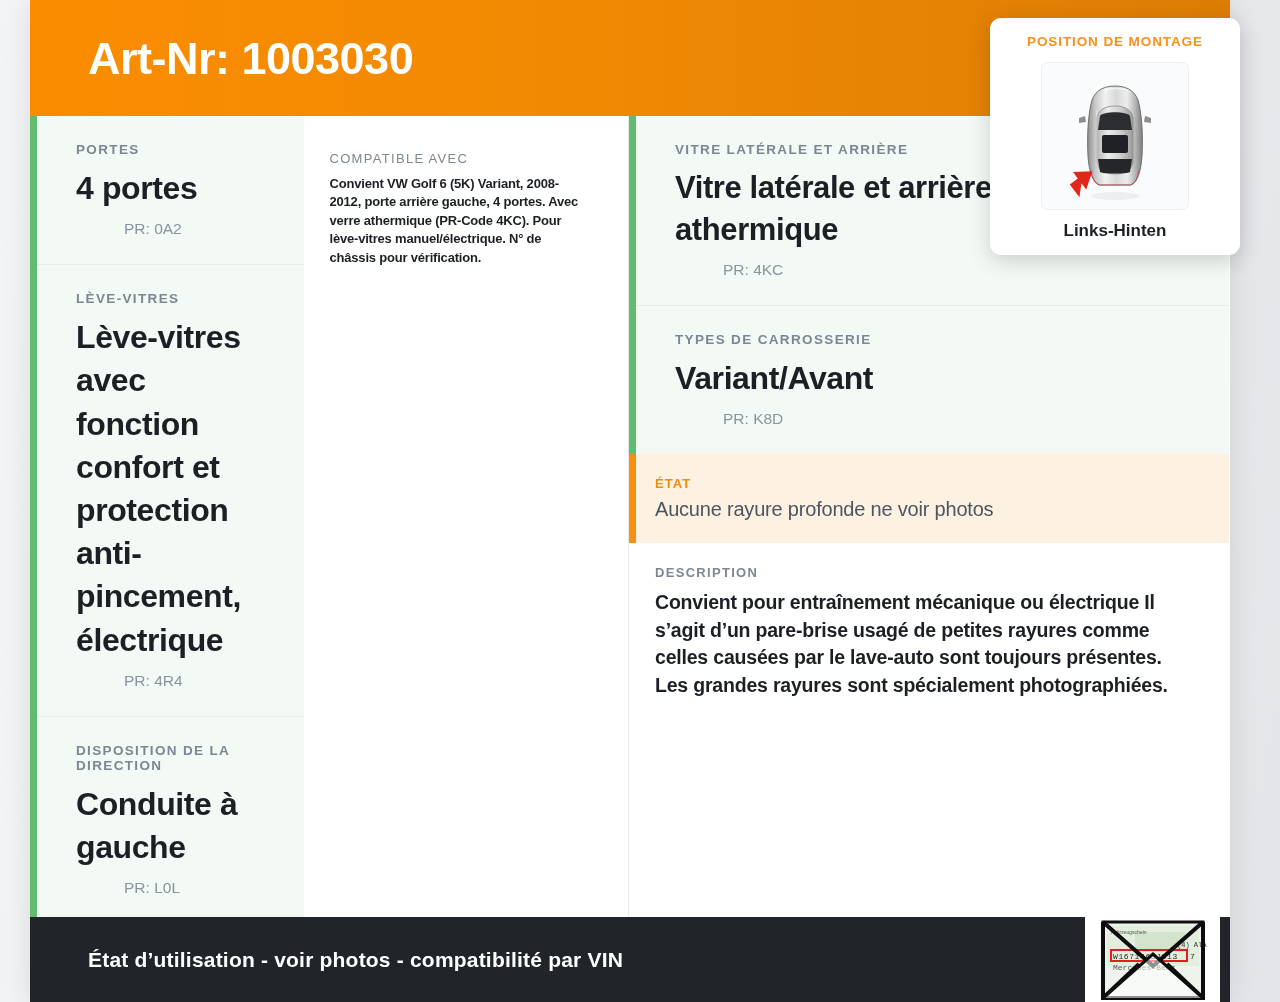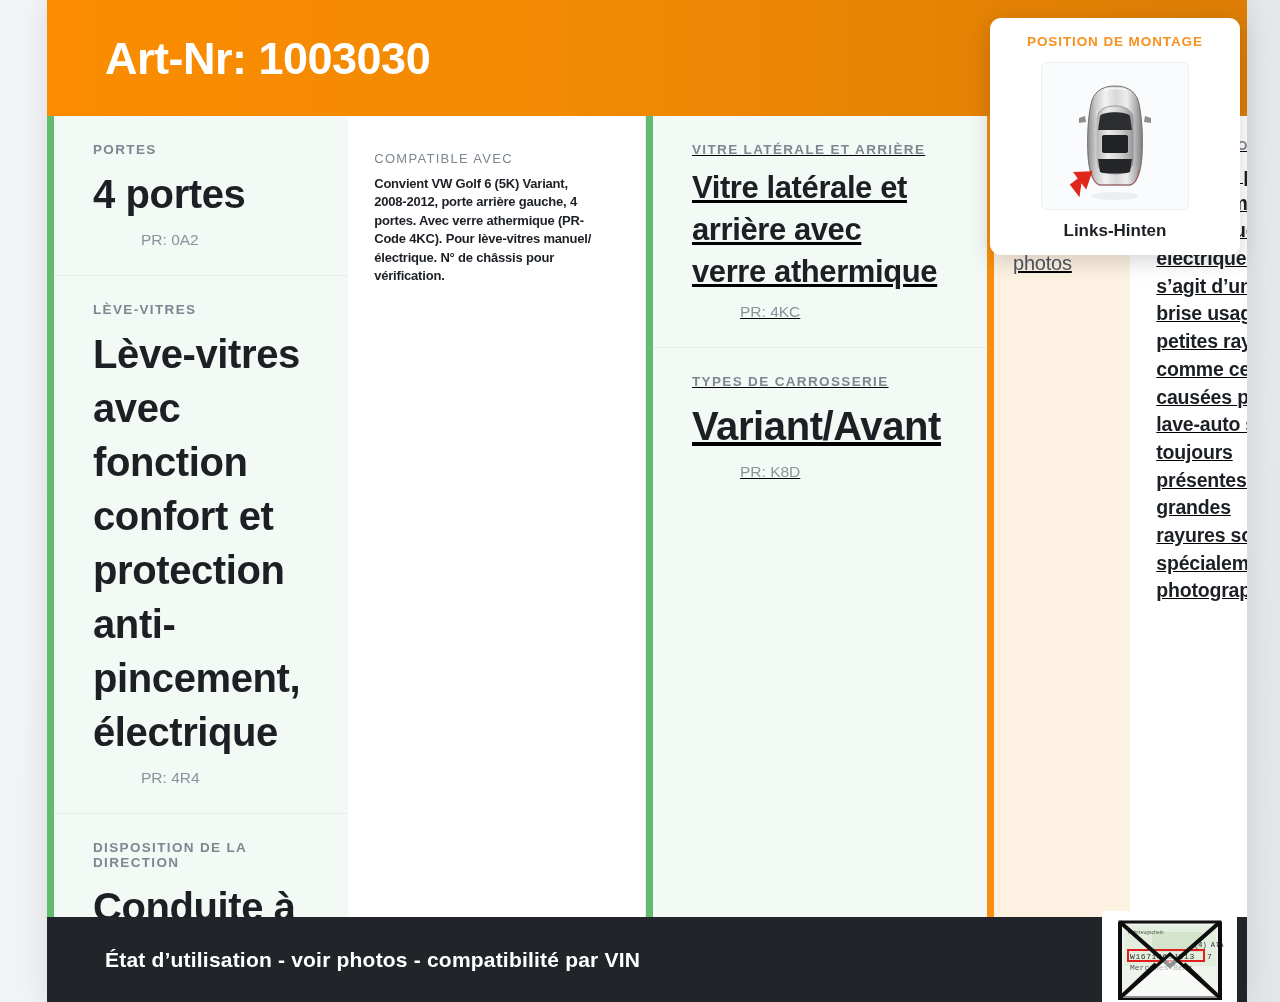--- a/index.html
+++ b/index.html
@@ -6,60 +6,60 @@
   html, body {
     width:1280px; height:1002px;
     font-family:"Liberation Sans", sans-serif;
     background:linear-gradient(100deg,#f3f4f6 0%,#eceef0 55%,#e3e5e8 100%);
     overflow:hidden;
   }
   #root { position:relative; width:1280px; height:1002px; }
 
   
   .card {
-    position:absolute; left:47px; top:0; width:1200px; height:1002px;
+    position:absolute; left:30px; top:0; width:1200px; height:1002px;
     background:#ffffff; overflow:hidden;
     box-shadow:0 0 28px rgba(0,0,0,0.10);
     display:flex; flex-direction:column;
   }
 
   
   .header {
     height:116px; flex:0 0 116px;
     background:linear-gradient(90deg,#fb8c00 0%,#f18a03 45%,#dd7d06 100%);
     display:flex; align-items:center; padding-left:58px;
   }
   .header-title {
     color:#ffffff; font-size:45px; font-weight:bold; letter-spacing:-0.5px;
     line-height:1;
   }
 
   
   .body { flex:1 1 auto; display:flex; position:relative; min-height:0; }
   .col { position:relative; }
   .col-left  { width:599px; border-right:1px solid #e9eaec; display:flex; flex-direction:row; }
-  .col-right { width:600px; display:flex; flex-direction:row;text-decoration:underline; }
+  .col-right { width:600px; display:flex; flex-direction:column; }
 
   
   .spec-group { background:#f3f9f4; position:relative; }
   .spec-group::before {
     content:""; position:absolute; left:0; top:0; bottom:0; width:7px;
     background:#62bb6e;
   }
   .spec {
     padding:26px 46px 26px 46px;
     border-bottom:1px solid #e7eee8;
   }
   .spec:last-child { border-bottom:none; }
   .spec-label {
     font-size:13.5px; font-weight:bold; letter-spacing:1.35px;
     color:#7d8791; text-transform:uppercase; margin-bottom:10px;
   }
   .spec-value {
-    font-size:40px; font-weight:bold; color:#1c2025;
+    font-size:32px; font-weight:bold; color:#1c2025;
     line-height:1.35; letter-spacing:-0.4px; margin-bottom:10px;
   }
   .spec-value.small { font-size:31px; }
   .spec-pr { font-size:15.5px; color:#8b949d;margin-left:48px; }
 
   
   .compat {
     background:#ffffff; padding:24px 46px 20px 26px; flex:1 1 auto;
   }
   .compat-label {

